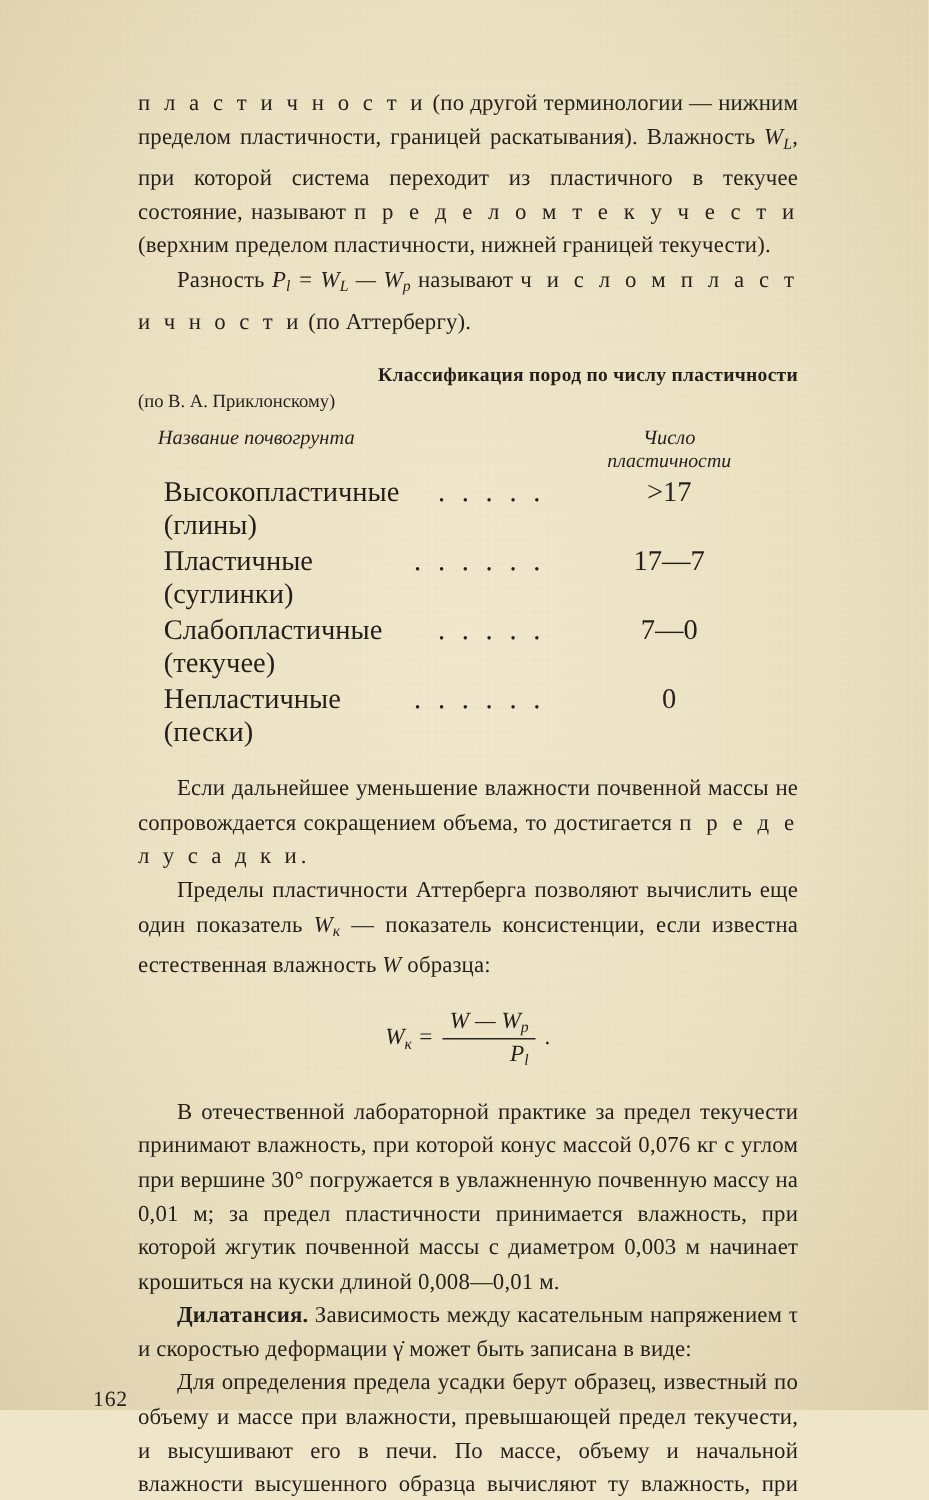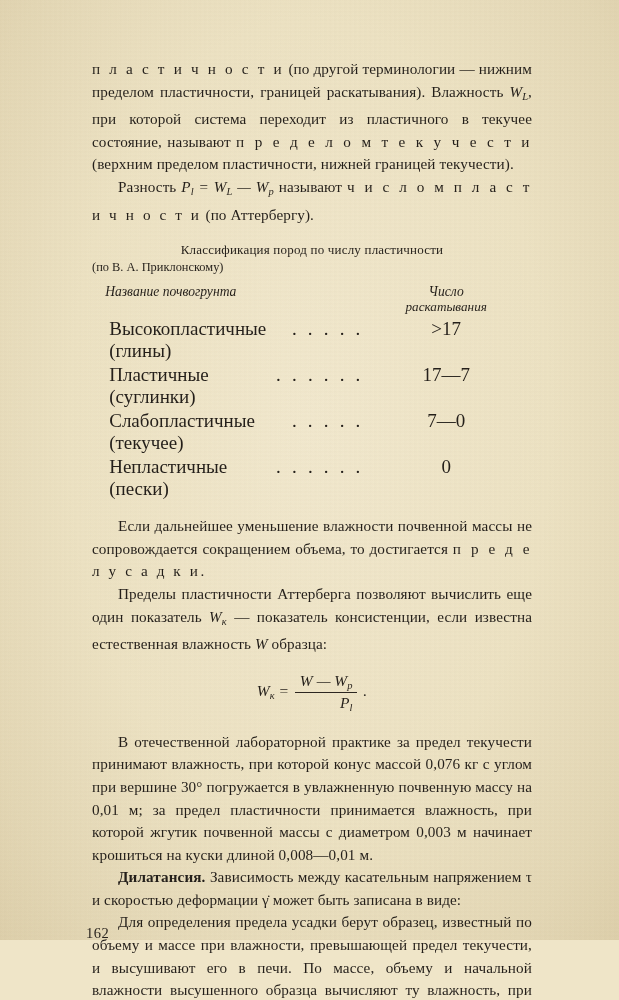--- a/index.html
+++ b/index.html
@@ -52,23 +52,23 @@
   }
   .ital { font-style: italic; }
   .nowrap { white-space: nowrap; }
 
   
   .tbl-wrap {
     margin-top: 16px;
     margin-bottom: 14px;
   }
   .tbl-title {
-    text-align: center;
+    text-align: right;
     font-size: 13px;
-    font-weight: normal;
+    font-weight: bold;
     line-height: 16px;
     letter-spacing: .2px;
   }
   .tbl-subtitle {
     font-size: 12.4px;
     line-height: 16px;
     margin-top: 1px;
   }
   table.cls {
     width: 94%;
@@ -122,21 +122,21 @@
   .formula2 {
     text-align: center;
     margin: 15px 0 4px 0;
     font-size: 15.5px;
     font-style: italic;
   }
   .gap-top { margin-top: 13px; }
 
   .pageno {
     position: absolute;
-    left: 86px;
+    left: 62px;
     top: 925px;
     font-size: 14.5px;
     letter-spacing: .5px;
   }
 </style>
 </head>
 <body>
 
 <div class="page">
   <div class="grain"></div>
@@ -149,21 +149,21 @@
 
     <div class="tbl-wrap">
       <div class="tbl-title">Классификация пород по числу пластичности</div>
       <div class="tbl-subtitle">(по В. А. Приклонскому)</div>
       <table class="cls">
         <thead>
           <tr>
             <th class="c1" colspan="2">Название почвогрунта</th>
             <th class="c2">
               <span>Число</span>
-              <span class="th-sub">раскатывания</span>
+              <span class="th-sub">пластичности</span>
             </th>
           </tr>
         </thead>
         <tbody>
           <tr class="rowgap">
             <td class="name">Высокопластичные (глины)</td>
             <td class="dots">. . . . .</td>
             <td class="val">&gt;17</td>
           </tr>
           <tr>

